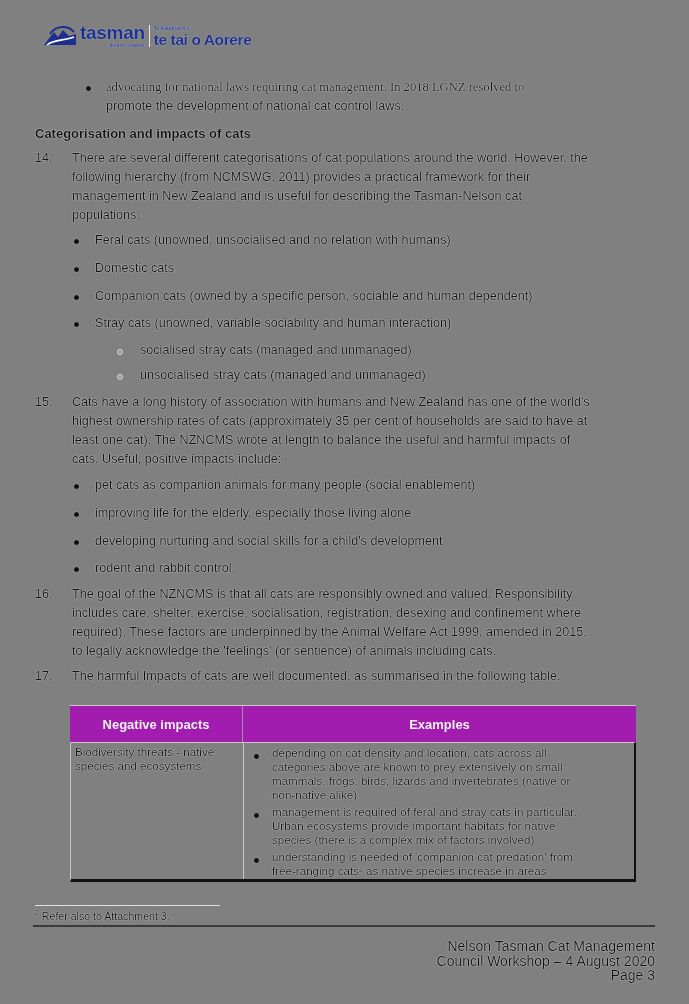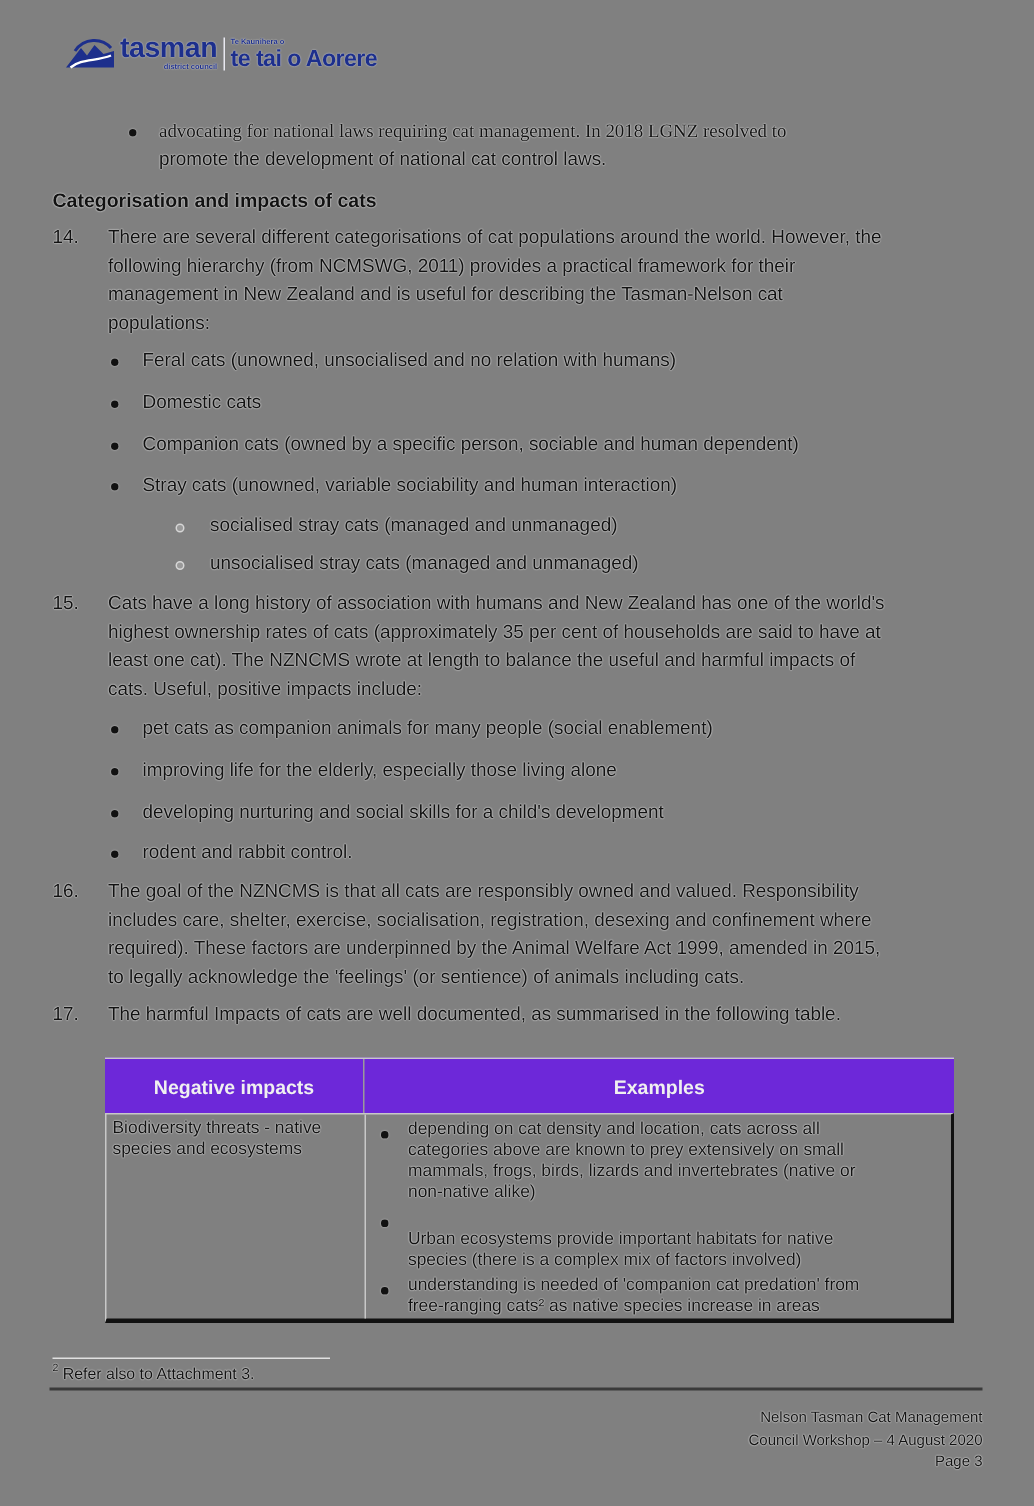--- a/index.html
+++ b/index.html
@@ -53,21 +53,21 @@
       position: absolute; width: 5px; height: 5px; border-radius: 50%;
       background: #111; box-shadow: 0 0 1px #e6e6e6;
     }
     .circle-dot {
       position: absolute; width: 6px; height: 6px; border-radius: 50%;
       border: 1px solid #d6d6d6; background: #999;
     }
     .heading { font-weight: bold; font-size: 13px; }
     .thead {
       position: absolute; left: 70px; top: 705px; width: 566px; height: 37px;
-      background: #6d28d9; border-top: 1px solid #c8c8c8;
+      background: #a21caf; border-top: 1px solid #c8c8c8;
       display: flex;
     }
     .th {
       color: #f0f0f0; font-weight: bold; font-size: 13px;
       display: flex; align-items: center; justify-content: center;
       text-shadow: none;
     }
     .th1 { width: 173px; border-right: 1px solid #9a9a9a; }
     .th2 { flex: 1; }
     .tbody {
@@ -84,21 +84,21 @@
     .td2 .tl { position: absolute; left: 28px; line-height: 14px; white-space: nowrap; }
     .td2 .bullet-dot { left: 10px; width: 4.5px; height: 4.5px; }
 
     
     .fn-rule { position: absolute; left: 35px; top: 905px; width: 185px; height: 1px; background: #e0e0e0; }
     .fn { position: absolute; left: 35px; top: 910px; font-size: 10.6px; }
     .fn sup { font-size: 7px; vertical-align: top; position: relative; top: -1px; }
     .footer-rule { position: absolute; left: 33px; top: 925px; width: 622px; height: 2px; background: #3a3a3a; }
     .footer {
       position: absolute; right: 34px; top: 939px; text-align: right;
-      font-size: 10px; line-height: 14.6px;
+      font-size: 14px; line-height: 14.6px;
     }
   </style>
 </head>
 <body>
 
 <div class="logo">
   <svg class="logo-mark" viewBox="0 0 36 22">
     <path d="M2 20 L12 7 L16 12 L21 5 L27 11 L34 9 L34 20 Z" fill="#1d2f8c"></path>
     <path d="M5 20 C 12 14, 22 16, 32 12" stroke="#ffffff" stroke-width="1.6" fill="none"></path>
     <path d="M8 9 C 14 0, 26 0, 32 7" stroke="#1d2f8c" stroke-width="2" fill="none"></path>
@@ -184,20 +184,21 @@
     <div>species and ecosystems</div>
   </div>
   <div class="td2 txt">
     <span class="bullet-dot" style="top:11px;"></span>
     <div class="tl" style="top:17px;">categories above are known to prey extensively on small</div>
     <div class="tl" style="top:3px;">depending on cat density and location, cats across all</div>
     <div class="tl" style="top:31px;">mammals, frogs, birds, lizards and invertebrates (native or</div>
     <div class="tl" style="top:45px;">non-native alike)</div>
 
     <span class="bullet-dot" style="top:70px;"></span>
+    <div class="tl" style="top:62px;">management is required of feral and stray cats in particular.</div>
     <div class="tl" style="top:76px;">Urban ecosystems provide important habitats for native</div>
     <div class="tl" style="top:90px;">species (there is a complex mix of factors involved)</div>
 
     <span class="bullet-dot" style="top:115px;"></span>
     <div class="tl" style="top:107px;">understanding is needed of 'companion cat predation' from</div>
     <div class="tl" style="top:121px;">free-ranging cats² as native species increase in areas</div>
   </div>
 </div>
 
 <div class="fn-rule"></div>

